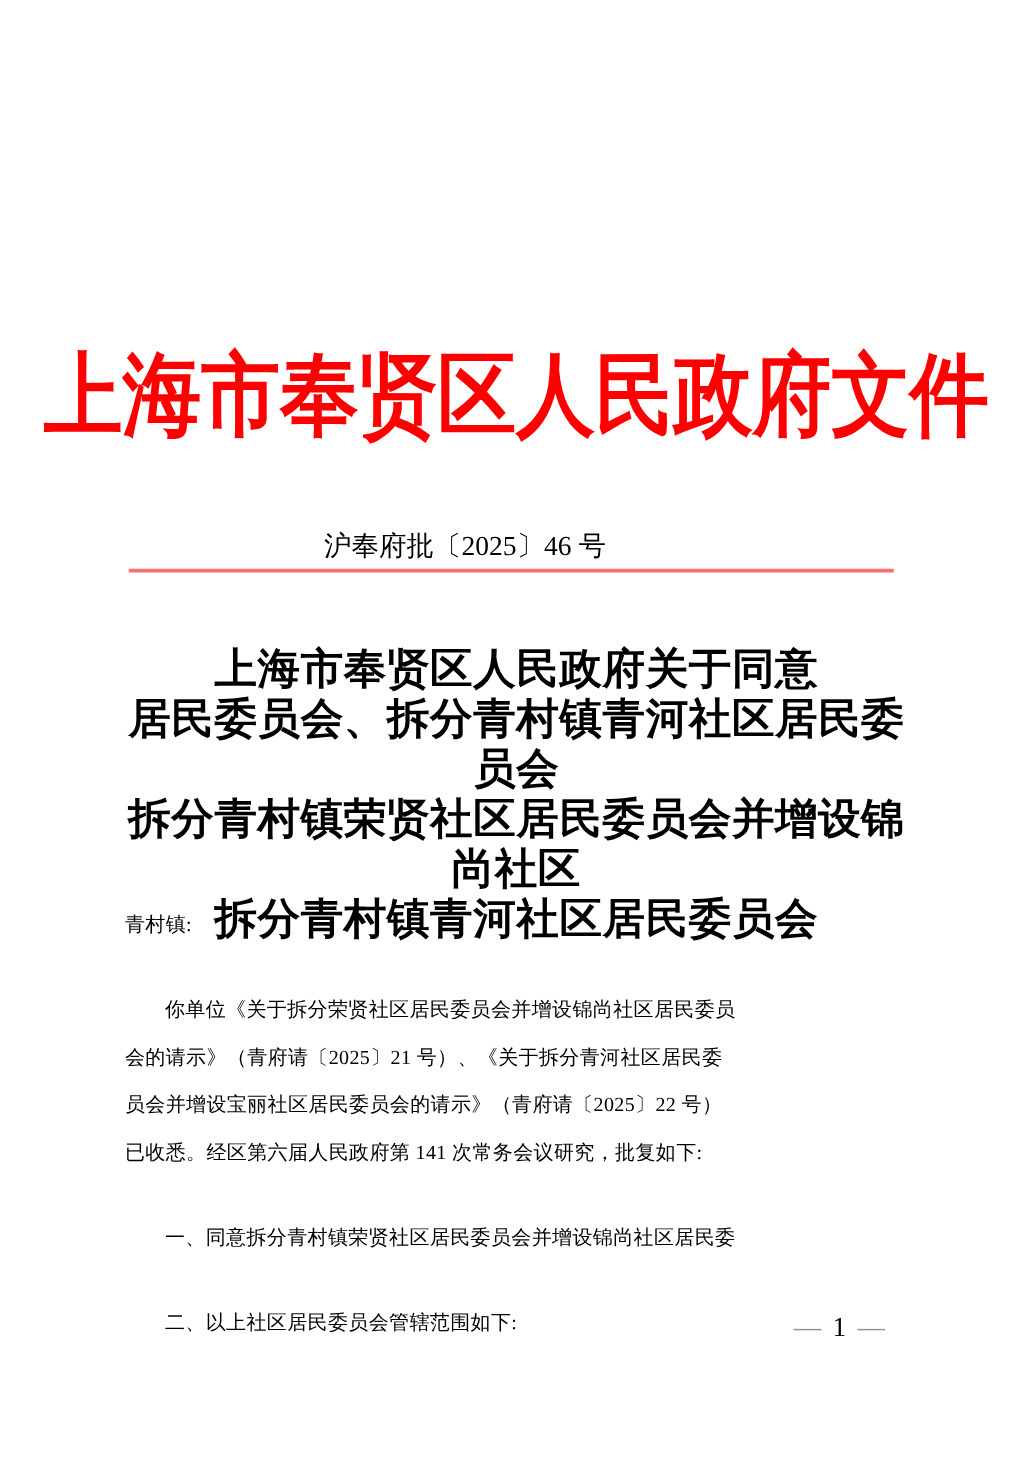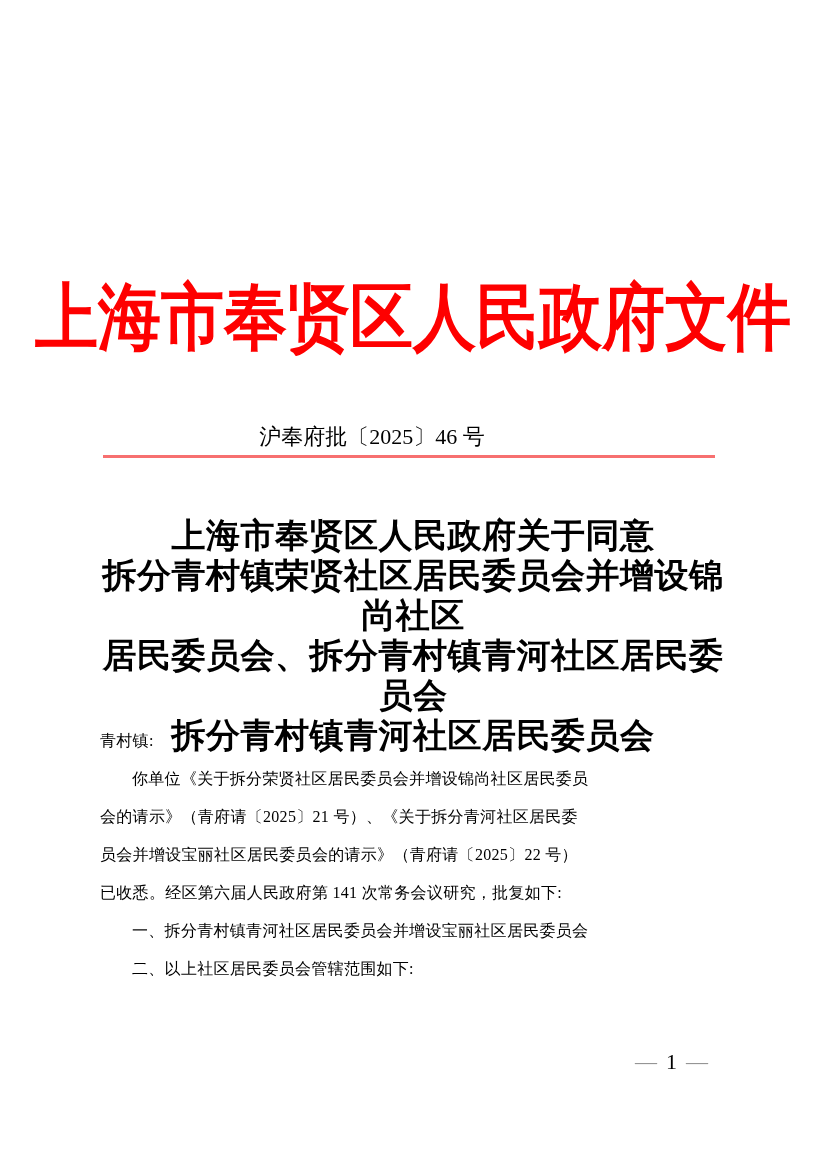--- a/index.html
+++ b/index.html
@@ -66,21 +66,21 @@
   .doc-body {
     position: absolute;
     top: 722px;
     left: 100px;
     width: 640px;
     font-size: 16px;
     line-height: 38px;
     letter-spacing: 0.3px;
     white-space: nowrap;
   }
-  .body-line.indent { text-indent: 2em; }
+  .body-line.indent { text-indent: 2em; margin-top: 30px; }
   .footer {
     position: absolute;
     top: 1049px;
     right: 118px;
     font-size: 22px;
     line-height: 26px;
     display: inline-flex;
     gap: 9px;
     align-items: center;
   }
@@ -93,32 +93,32 @@
 <div class="page">
 
   <div class="banner">上海市奉贤区人民政府文件</div>
 
   <div class="doc-number">沪奉府批〔2025〕46 号</div>
 
   <div class="divider"></div>
 
   <div class="subject">
     <div class="subject-line">上海市奉贤区人民政府关于同意</div>
+    <div class="subject-line">居民委员会、拆分青村镇青河社区居民委员会</div>
     <div class="subject-line">拆分青村镇荣贤社区居民委员会并增设锦尚社区</div>
-    <div class="subject-line">居民委员会、拆分青村镇青河社区居民委员会</div>
     <div class="subject-line">拆分青村镇青河社区居民委员会</div>
   </div>
 
   <div class="doc-body">
     <div class="body-line">青村镇:</div>
     <div class="body-line indent">你单位《关于拆分荣贤社区居民委员会并增设锦尚社区居民委员</div>
     <div class="body-line">会的请示》（青府请〔2025〕21 号）、《关于拆分青河社区居民委</div>
     <div class="body-line">员会并增设宝丽社区居民委员会的请示》（青府请〔2025〕22 号）</div>
     <div class="body-line">已收悉。经区第六届人民政府第 141 次常务会议研究，批复如下:</div>
-    <div class="body-line indent">一、拆分青村镇青河社区居民委员会并增设宝丽社区居民委员会</div>
+    <div class="body-line indent">一、同意拆分青村镇荣贤社区居民委员会并增设锦尚社区居民委</div>
     <div class="body-line indent">二、以上社区居民委员会管辖范围如下:</div>
   </div>
 
   <div class="footer">
     <span class="dash">—</span>
     <span class="num">1</span>
     <span class="dash">—</span>
   </div>
 
 </div>

